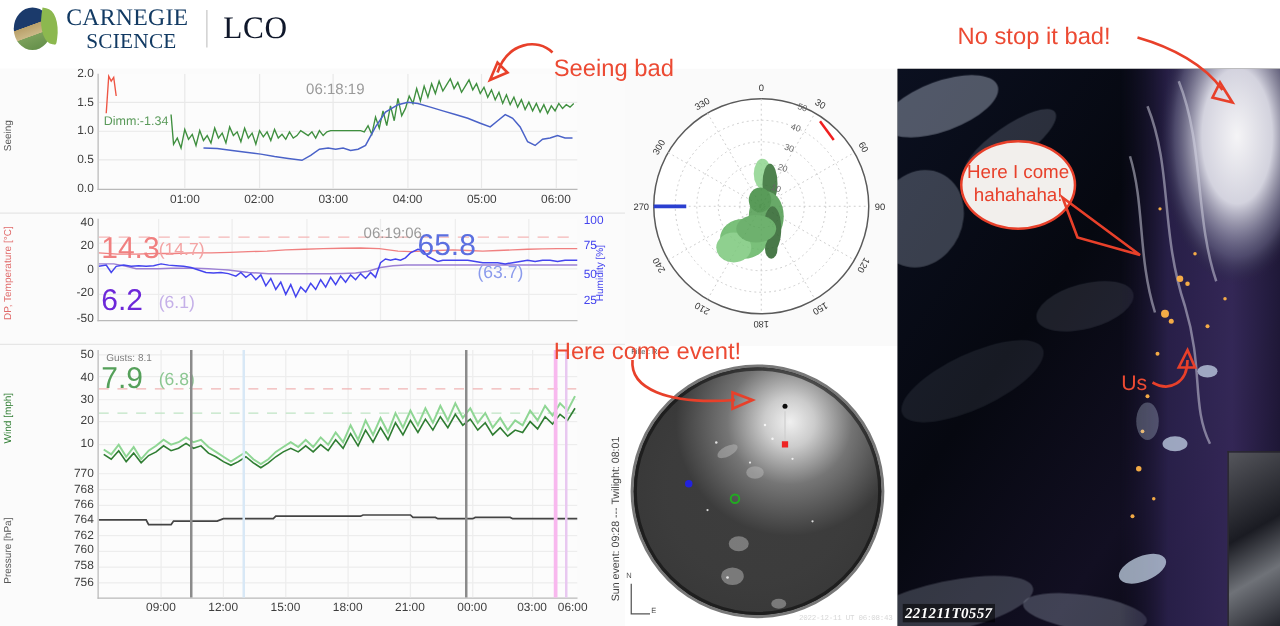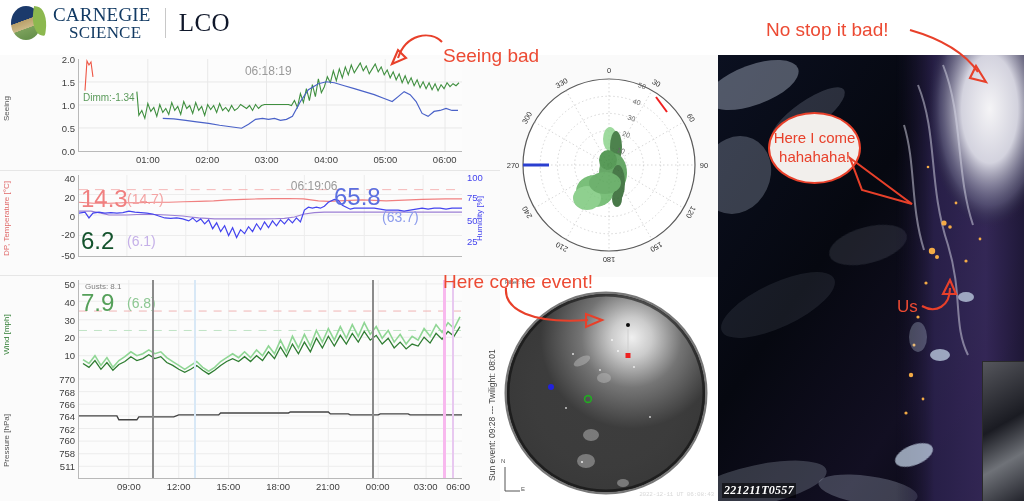--- a/index.html
+++ b/index.html
@@ -158,21 +158,21 @@
             <line x1="345" y1="0" x2="345" y2="83"></line>
         </g>
         <line x1="0" y1="15" x2="384" y2="15" stroke="#f4b6b6" stroke-width="1" stroke-dasharray="9,7"></line>
         <polyline fill="none" stroke="#f08080" stroke-width="1.1" points="0,28 15,29 30,29 45,28.5 60,28.5 75,28 90,28 105,27.5 120,27 135,26.5 150,25.5 165,25 180,24.5 195,24.2 210,24 225,24.5 240,26.5 250,27 260,26.5 272,26 284,25.5 296,26 308,26.5 320,26 332,25.5 344,25 356,24.7 368,24.5 384,24.5"></polyline>
         <polyline fill="none" stroke="#9b7fd4" stroke-width="1.2" points="0,37 12,37 22,39 30,41 38,41 48,41 58,40.5 68,40.5 78,40.5 88,41 96,41.5 104,42 112,43 120,44 128,44.5 136,45 146,45 156,45 166,45 176,45 186,45 196,44.8 206,44.5 216,43 226,40 236,38.5 246,38 260,38 274,38 288,38 302,38 316,38 330,38 344,38 358,38 372,38 384,38"></polyline>
         <polyline fill="none" stroke="#4444ee" stroke-width="1.2" points="0,39 6,38 10,44 14,39 20,38 26,39 32,38.5 38,39 44,38.5 50,37 56,38 62,38.5 68,39 74,40 80,42 86,44 92,44.5 98,44 104,45 110,47 114,44 118,48 122,45 126,50 130,46 134,55 138,49 142,58 146,52 150,62 154,54 158,64 162,56 166,60 170,53 174,58 178,50 182,56 186,48 190,54 194,47 198,52 202,46 206,50 210,45 214,49 218,44 222,48 226,36 230,33 234,34 238,33 242,34 246,32 250,28 256,25 260,26 264,31 268,33 272,35 276,34 280,34 284,34 290,34 296,34 302,35 308,36 314,36 320,36 326,37 332,36 338,35 344,34 350,35 356,34 362,34 368,35 374,34 380,34 384,34"></polyline>
       </svg>
       <div class="tslabel" style="left:48%;top:4px;">06:19:06</div>
       <div class="bigval" style="left:2px;top:10px;color:#f08080;font-size:24px;">14.3</div>
       <div class="smallval" style="left:48px;top:16px;color:#f3a3a3;">(14.7)</div>
-      <div class="bigval" style="left:2px;top:52px;color:#14532d;font-size:24px;">6.2</div>
+      <div class="bigval" style="left:2px;top:52px;color:#6d28d9;font-size:24px;">6.2</div>
       <div class="smallval" style="left:48px;top:58px;color:#c5b0e8;">(6.1)</div>
       <div class="bigval" style="left:255px;top:8px;color:#5b6fe0;font-size:24px;">65.8</div>
       <div class="smallval" style="left:303px;top:14px;color:#8b9bec;margin-top:20px;">(63.7)</div>
     </div>
     <div class="ylab" style="left:auto;right:-20px;color:#4444ee;">Humidity [%]</div>
   </div>
 
   <div class="pane" style="top:220px;height:226px;">
     <div class="plotarea" style="bottom:22px;">
       <div class="ytick" style="top:2%">50</div>
@@ -180,21 +180,21 @@
       <div class="ytick" style="top:20%">30</div>
       <div class="ytick" style="top:29%">20</div>
       <div class="ytick" style="top:38%">10</div>
       <div class="ytick" style="top:50%">770</div>
       <div class="ytick" style="top:56.5%">768</div>
       <div class="ytick" style="top:62.5%">766</div>
       <div class="ytick" style="top:68.5%">764</div>
       <div class="ytick" style="top:75%">762</div>
       <div class="ytick" style="top:81%">760</div>
       <div class="ytick" style="top:87.5%">758</div>
-      <div class="ytick" style="top:94%">511</div>
+      <div class="ytick" style="top:94%">756</div>
       <div class="xtick" style="left:13%">09:00</div>
       <div class="xtick" style="left:26%">12:00</div>
       <div class="xtick" style="left:39%">15:00</div>
       <div class="xtick" style="left:52%">18:00</div>
       <div class="xtick" style="left:65%">21:00</div>
       <div class="xtick" style="left:78%">00:00</div>
       <div class="xtick" style="left:90.5%">03:00</div>
       <div class="xtick" style="left:99%">06:00</div>
       <svg width="100%" height="100%" viewBox="0 0 384 204" preserveAspectRatio="none">
         <g stroke="#ededed" stroke-width="1">

